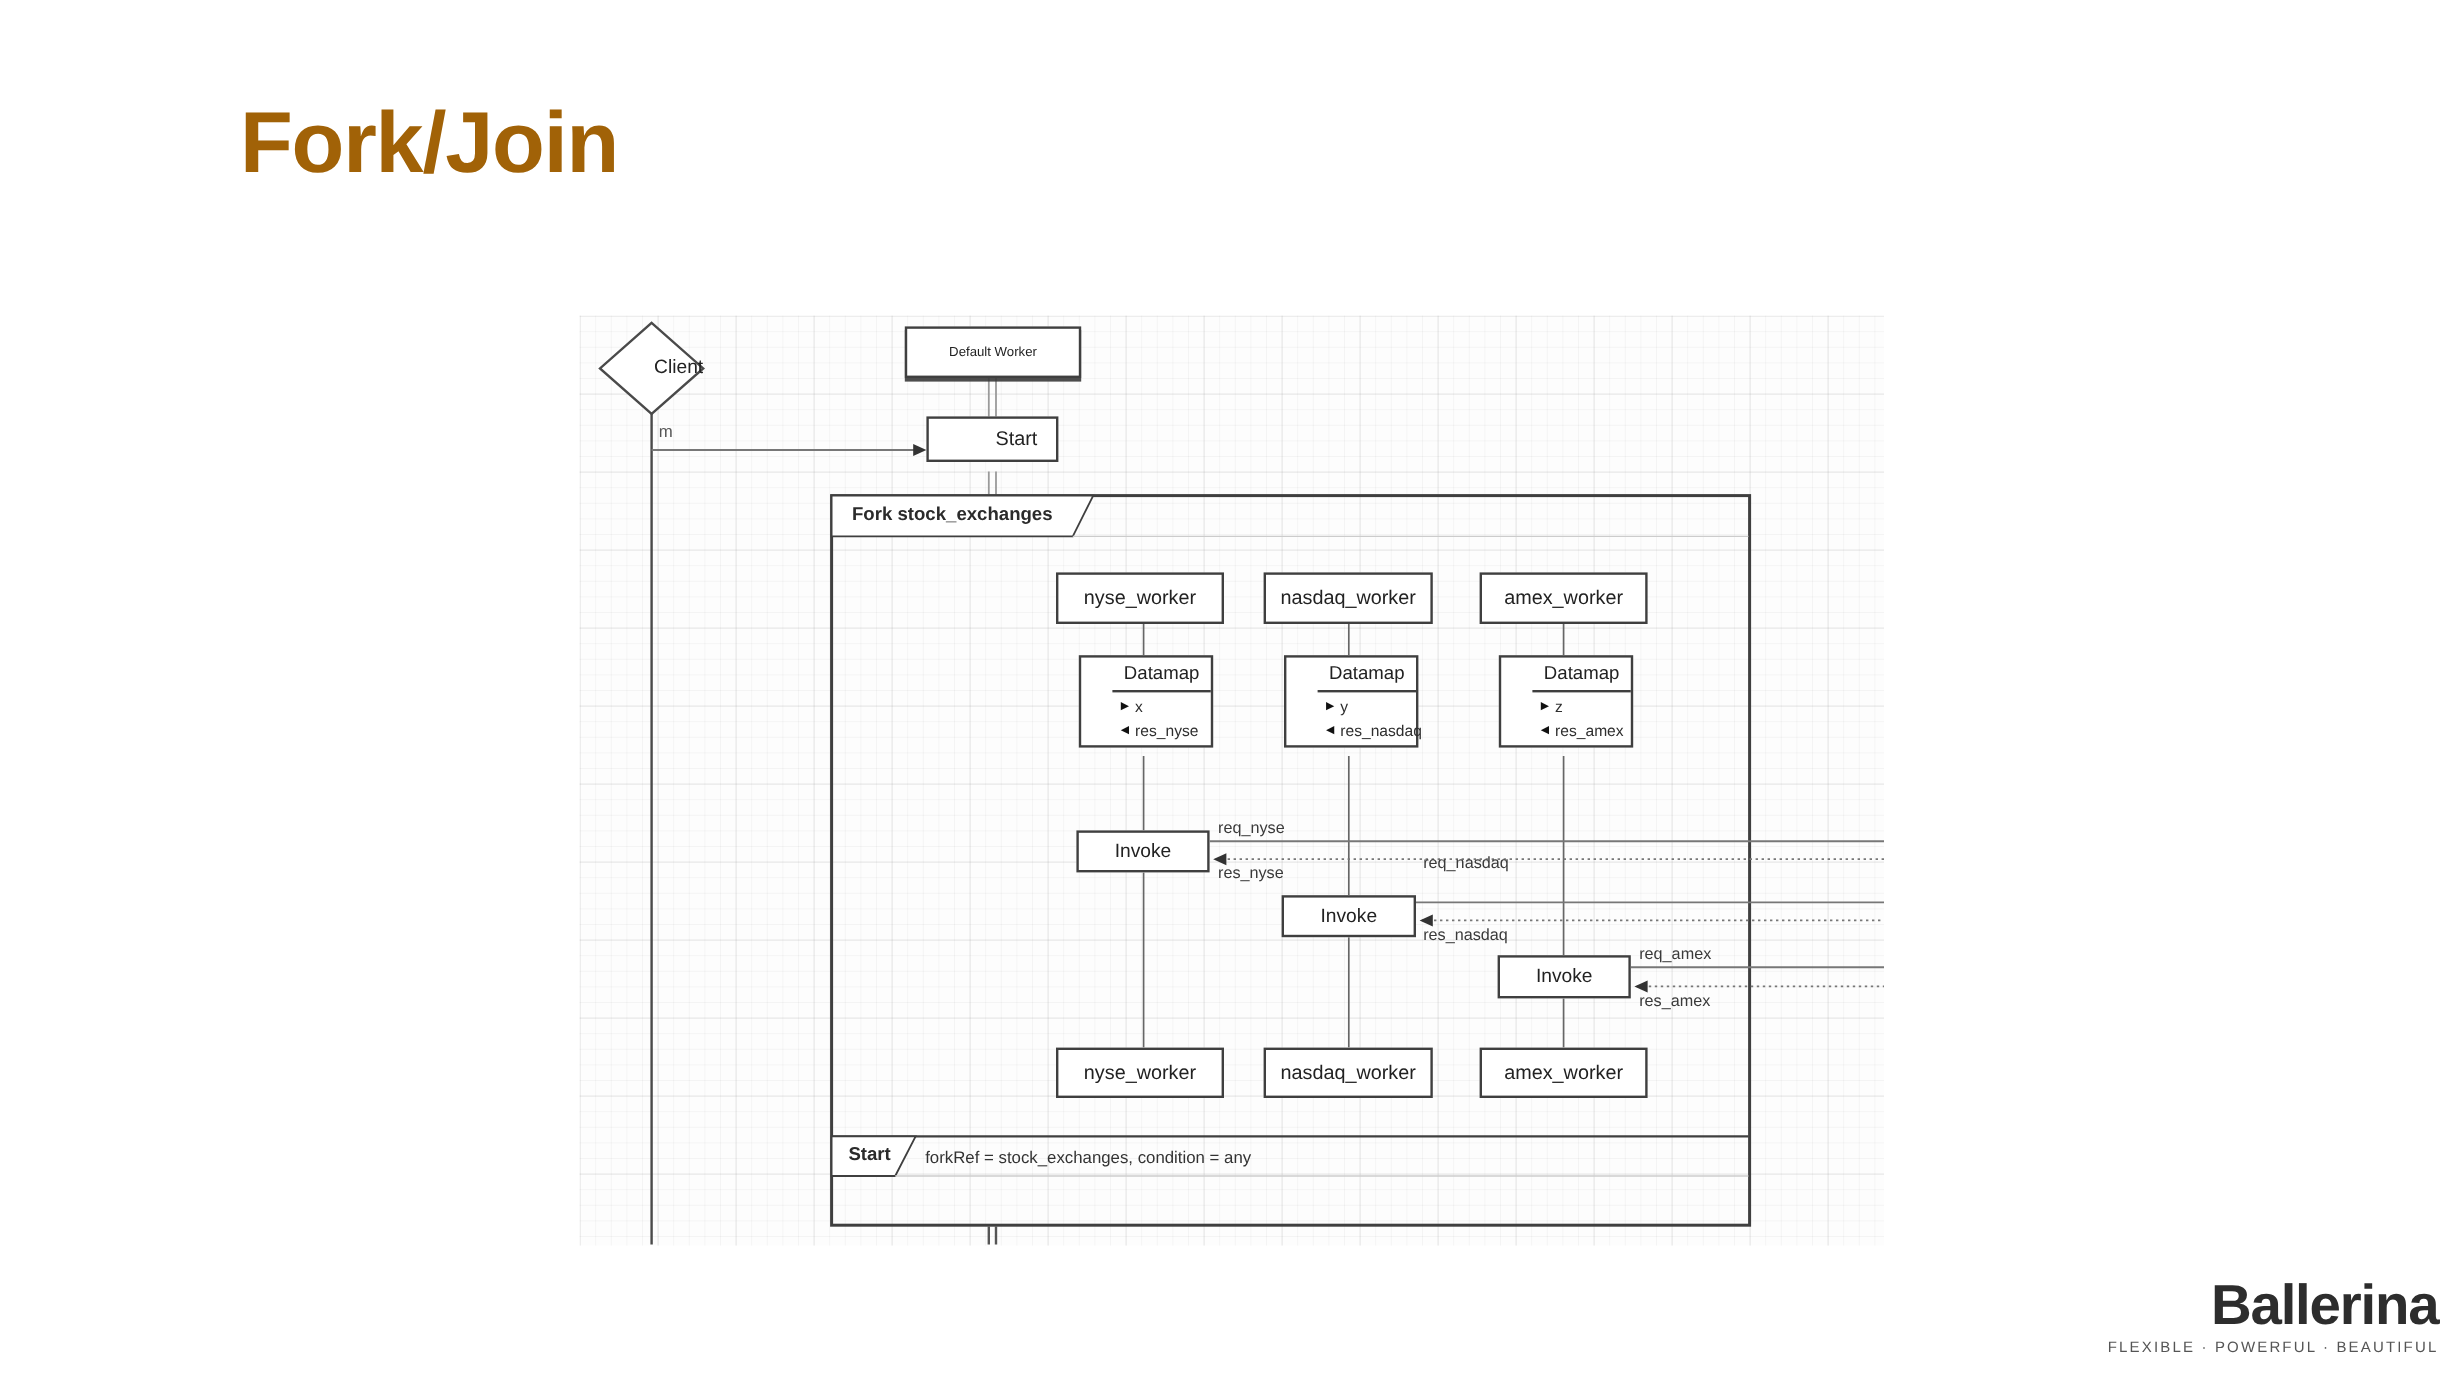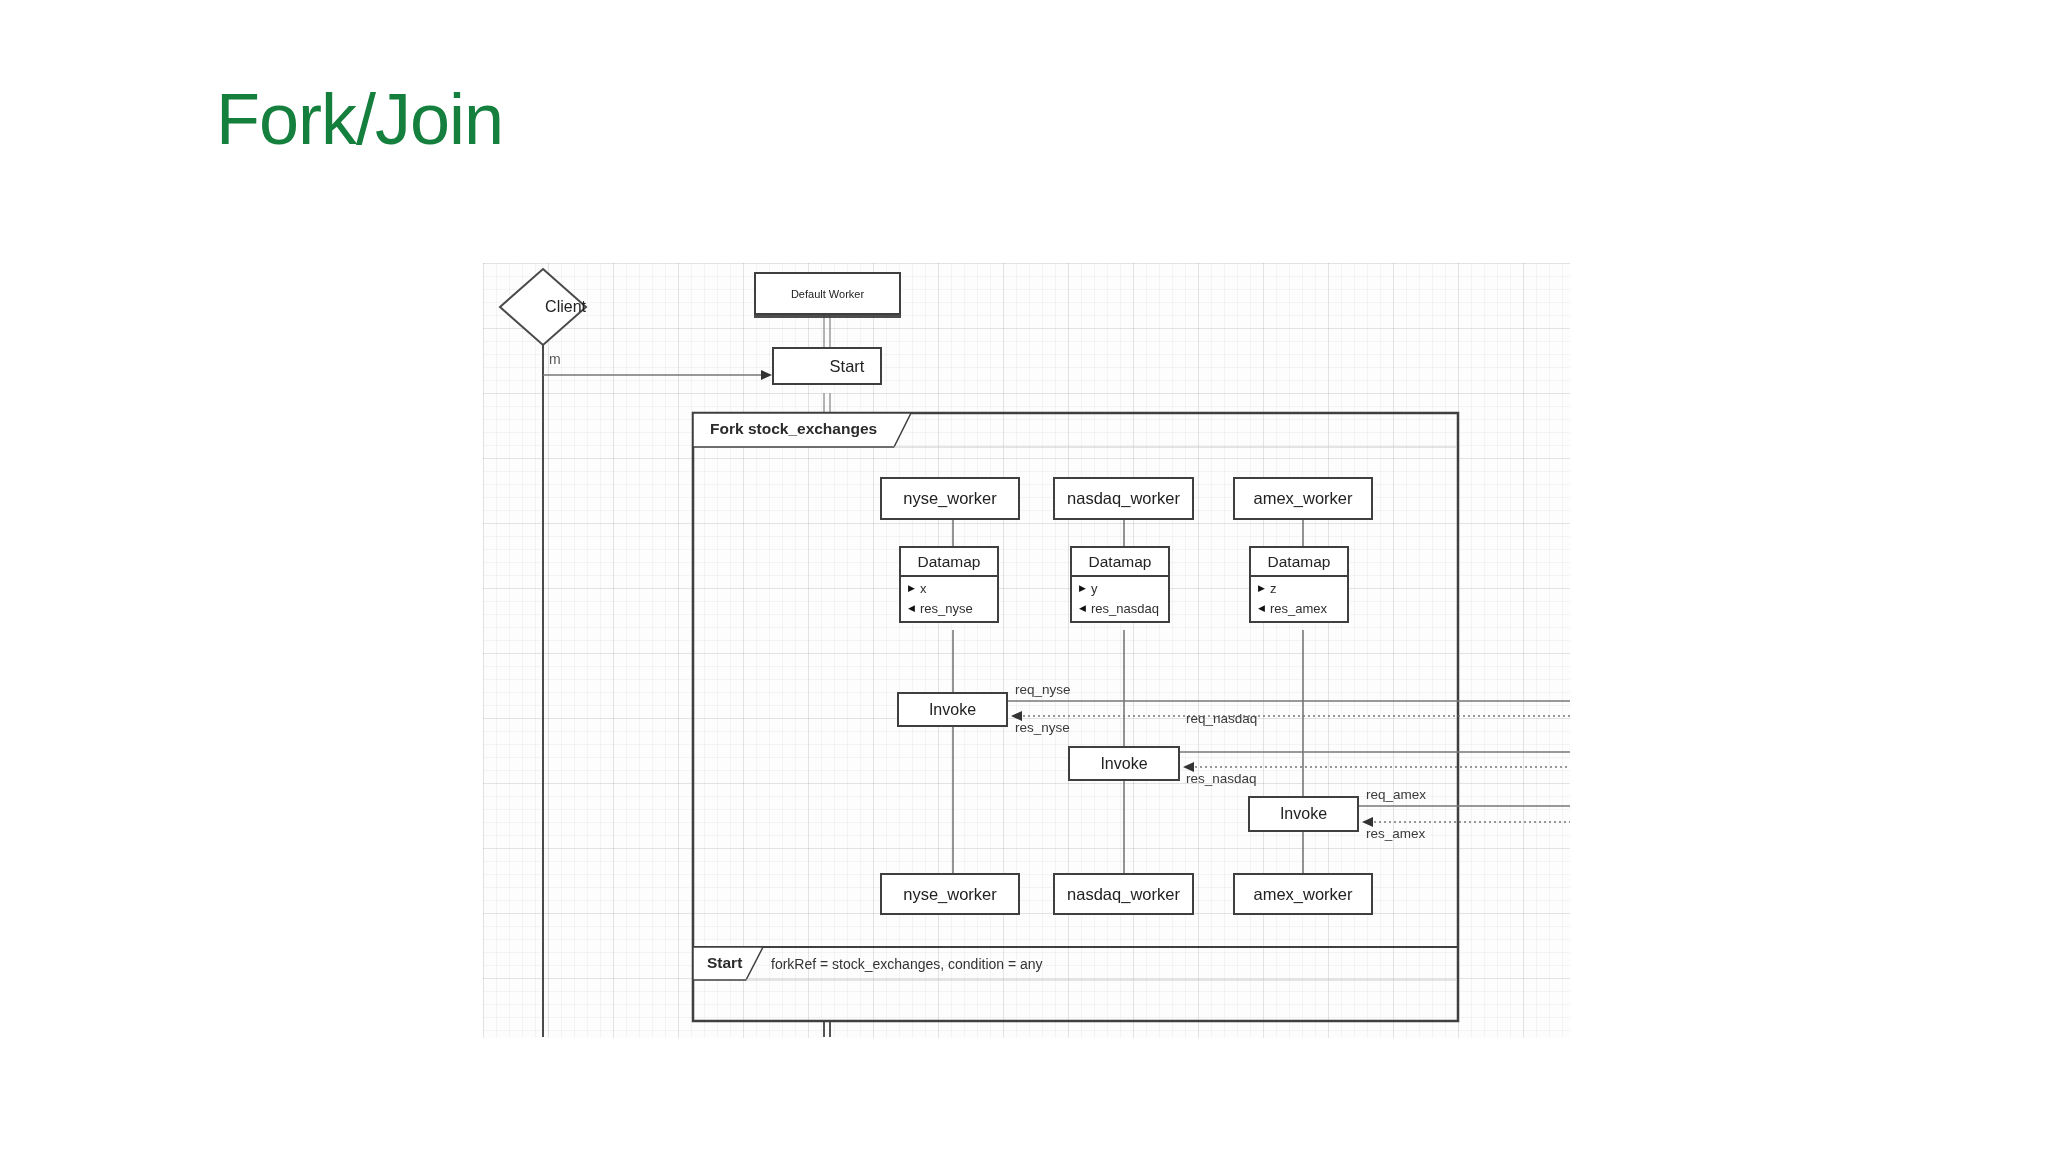--- a/index.html
+++ b/index.html
@@ -1,39 +1,39 @@
 <!DOCTYPE html>
 <html><head>
 <meta charset="utf-8">
 <style>
   html,body{margin:0;padding:0;background:#ffffff;}
   .slide{position:relative;width:2048px;height:1152px;background:#ffffff;overflow:hidden;
          font-family:"Liberation Sans","DejaVu Sans",sans-serif;}
 
-  .slide-title{position:absolute;left:216px;top:78px;font-size:72px;font-weight:400;
-               color:#15803d;letter-spacing:-1px;}
+  .slide-title{position:absolute;left:200px;top:78px;font-size:72px;font-weight:700;
+               color:#a16207;letter-spacing:-1px;}
 
   
   .diagram{position:absolute;left:483px;top:263px;width:1087px;height:775px;
     background-color:#fdfdfd;
     background-image:
       linear-gradient(to right, rgba(0,0,0,0.07) 1px, transparent 1px),
       linear-gradient(to bottom, rgba(0,0,0,0.07) 1px, transparent 1px),
       linear-gradient(to right, rgba(0,0,0,0.035) 1px, transparent 1px),
       linear-gradient(to bottom, rgba(0,0,0,0.035) 1px, transparent 1px);
     background-size:65px 65px,65px 65px,13px 13px,13px 13px;}
 
   .overlay{position:absolute;left:0;top:0;width:1087px;height:775px;}
 
   .box{position:absolute;box-sizing:border-box;background:#fff;border:2px solid #3f3f3f;
        color:#222;display:flex;align-items:center;justify-content:center;
        font-size:16.5px;white-space:nowrap;}
   .default-worker{border-width:2px;box-shadow:0 3px 0 rgba(58,58,58,0.9);font-size:11px;}
 
-  .datamap{position:absolute;width:100px;box-sizing:border-box;border:2px solid #3f3f3f;background:#fff;}
+  .datamap{position:absolute;width:112px;box-sizing:border-box;border:2px solid #3f3f3f;background:#fff;padding-left:26px;}
   .dm-head{border-bottom:2px solid #3f3f3f;text-align:center;font-size:15.5px;color:#222;
            padding:5px 0 4px 0;}
   .dm-row{font-size:13px;color:#2f2f2f;padding:4px 0 1px 7px;display:flex;align-items:center;gap:5px;white-space:nowrap;}
   .dm-row:last-child{padding-bottom:5px;}
   .tri{font-size:9px;color:#111;line-height:1;}
 
   .msg{position:absolute;font-size:13.5px;color:#3a3a3a;white-space:nowrap;}
   .m-label{position:absolute;left:66px;top:88px;font-size:14px;color:#555;}
   .client-label{position:absolute;left:17px;top:35px;width:86px;text-align:right;
                 font-size:16px;color:#222;}
@@ -167,14 +167,18 @@
     <div class="msg" style="left:703px;top:448px;">req_nasdaq</div>
     <div class="msg" style="left:703px;top:508px;">res_nasdaq</div>
     <div class="msg" style="left:883px;top:524px;">req_amex</div>
     <div class="msg" style="left:883px;top:563px;">res_amex</div>
 
     <div class="box" style="left:397px;top:610px;width:140px;height:42px;">nyse_worker</div>
     <div class="box" style="left:570px;top:610px;width:141px;height:42px;">nasdaq_worker</div>
     <div class="box" style="left:750px;top:610px;width:140px;height:42px;">amex_worker</div>
   </div>
 
+  <div class="brand">
+    <div class="brand-word">Ballerina</div>
+    <div class="brand-tag">FLEXIBLE · POWERFUL · BEAUTIFUL</div>
+  </div>
 
 </div>
 
 </body></html>

